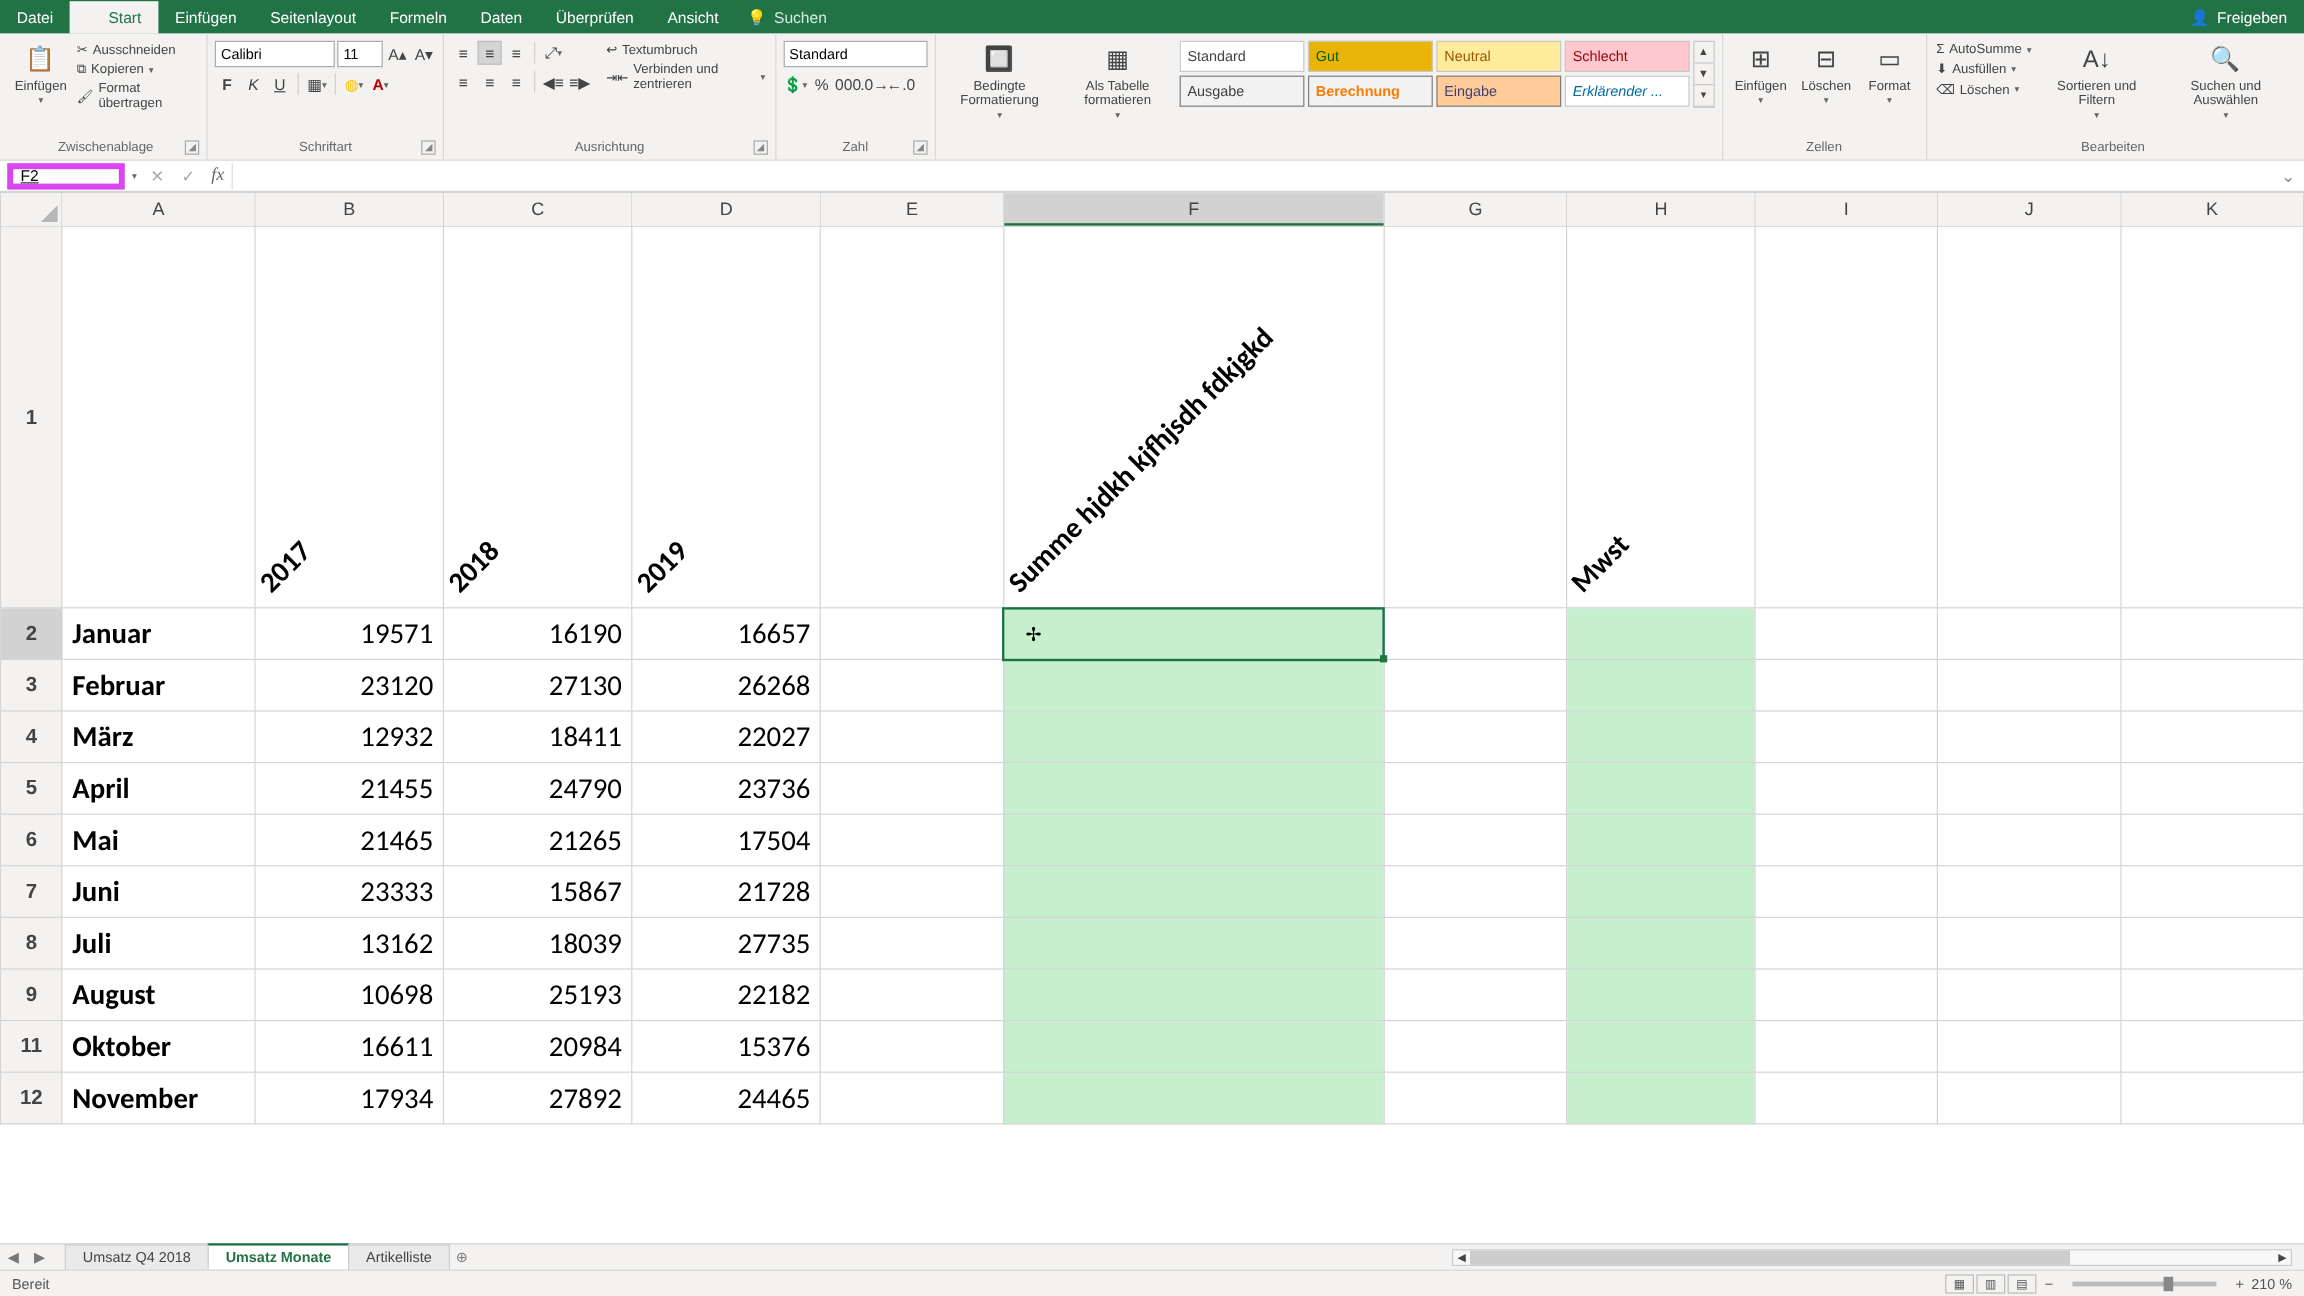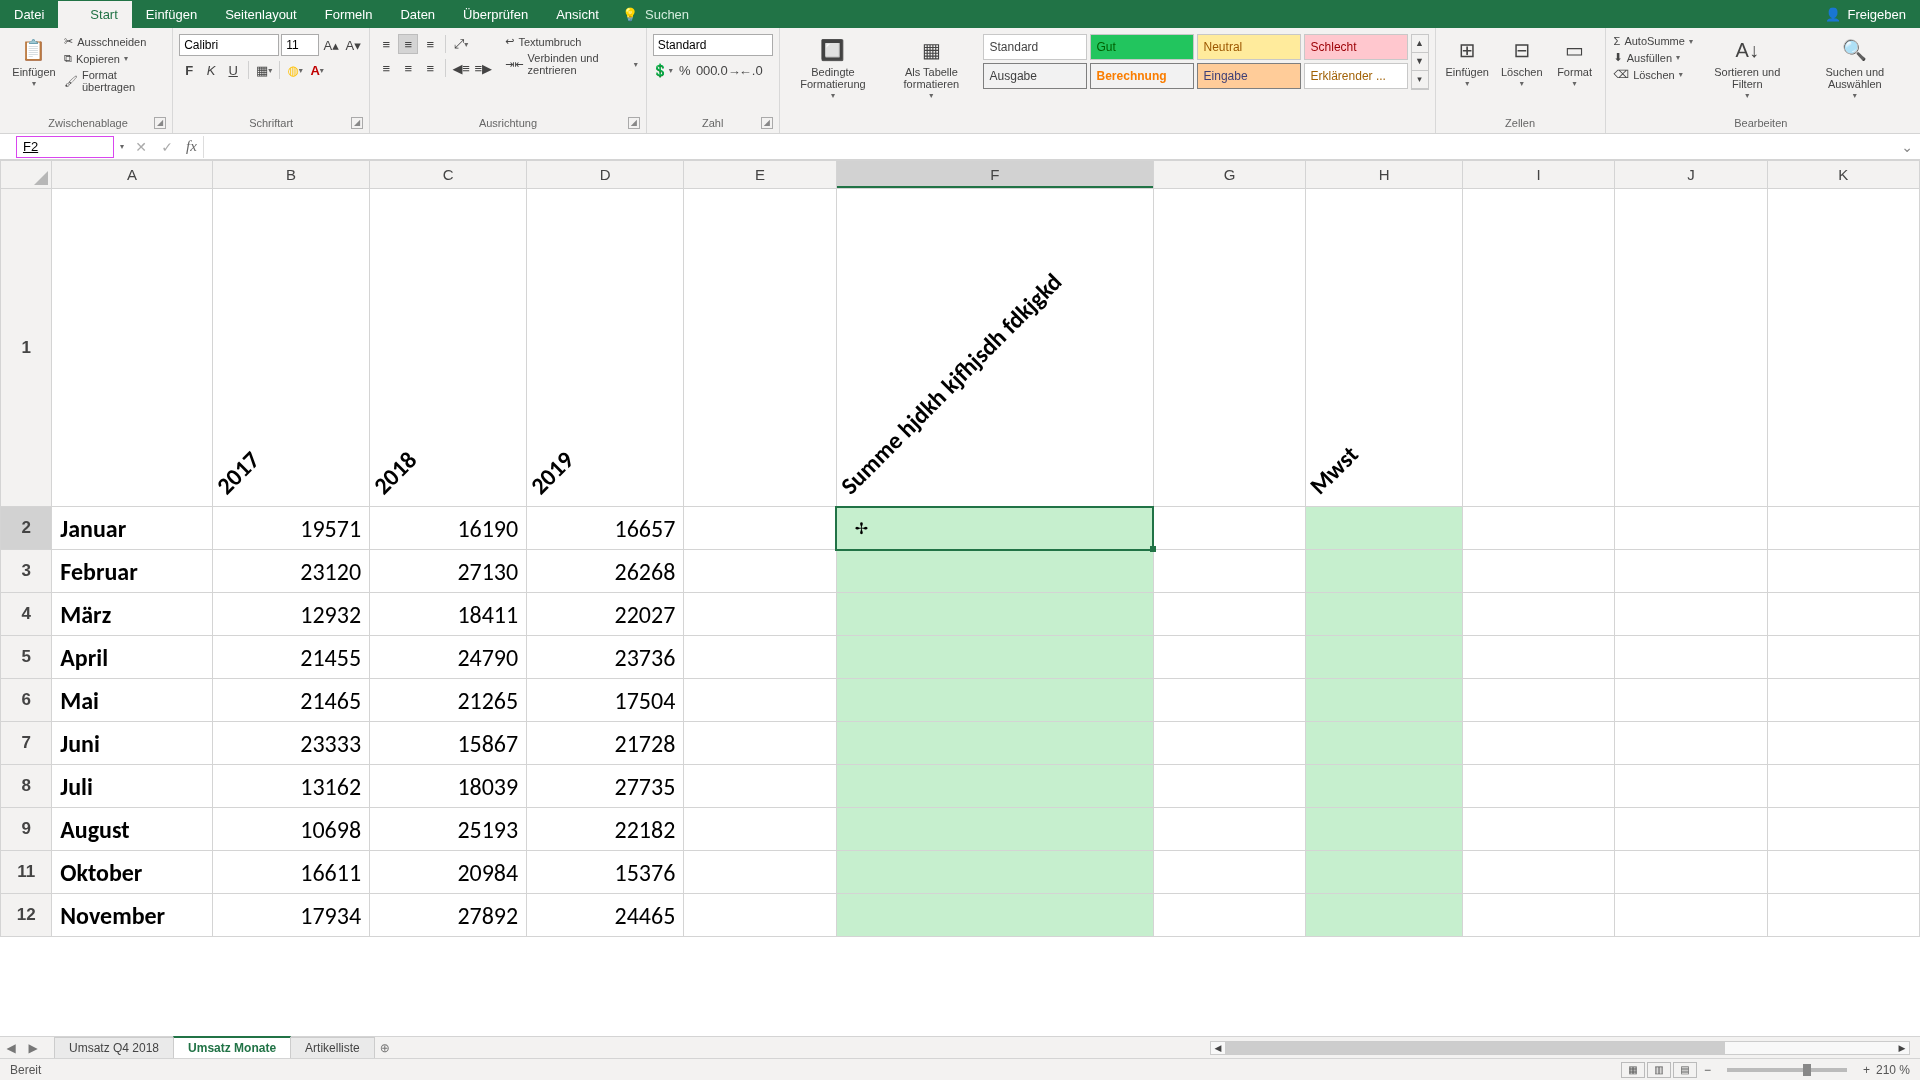--- a/index.html
+++ b/index.html
@@ -30,33 +30,33 @@
   .size-select { width:38px; height:22px; border:1px solid #ababab; background:#fff; padding:0 4px; font-size:12px; text-align:left;}
   .btnrow { display:flex; gap:2px; align-items:center;}
   .btnrow .b { width:20px; height:20px; display:flex; align-items:center; justify-content:center; border:1px solid transparent; font-size:13px; cursor:pointer;}
   .btnrow .b.sel { background:#d4d4d4; border-color:#bdbdbd;}
   .split { width:1px; height:18px; background:#d0d0d0; margin:0 3px;}
 
   .num-select { width:120px; height:22px; border:1px solid #ababab; background:#fff; padding:0 4px; font-size:12px;}
 
   .styles-grid { display:grid; grid-template-columns: repeat(4, 104px); grid-auto-rows:26px; gap:3px; }
   .style-cell { border:1px solid #c8c8c8; font-size:12px; display:flex; align-items:center; padding:0 6px; background:#fff; cursor:pointer;}
-  .style-gut { background:#22c55e; color:#006100;}
+  .style-gut { background:#eab308; color:#006100;}
   .style-neutral { background:#ffeb9c; color:#9c5700;}
   .style-bad { background:#ffc7ce; color:#9c0006;}
   .style-ausgabe { background:#f2f2f2; color:#3f3f3f; border-color:#7f7f7f;}
   .style-berech { background:#f2f2f2; color:#fa7d00; border-color:#7f7f7f; font-weight:bold;}
   .style-eingabe { background:#ffcc99; color:#3f3f76; border-color:#7f7f7f;}
-  .style-erkl { color:#a16207; }
+  .style-erkl { color:#0369a1; font-style:italic;}
   .styles-arrows { width:18px; display:flex; flex-direction:column; border:1px solid #c8c8c8; margin-left:3px;}
   .styles-arrows div{ flex:1; text-align:center; font-size:9px; border-bottom:1px solid #c8c8c8; line-height:17px; cursor:pointer;}
 
   
   .fbar { height:26px; border-bottom:1px solid #d4d4d4; display:flex; align-items:center; background:#fff;}
-  .namebox { width:98px; height:22px; border:1px solid #d946ef; margin:0 2px 0 16px; padding:0 6px; font-size:13px;text-decoration:underline;}
+  .namebox { width:98px; height:22px; border:5px solid #d946ef; margin:0 2px 0 6px; padding:0 6px; font-size:13px;text-decoration:underline;}
   .fbar .fbtn { width:26px; text-align:center; color:#aaa; font-size:14px;}
   .fbar .fx { font-style:italic; font-family:Liberation Serif, serif; font-size:15px; color:#666; padding:0 6px;}
   .finput { flex:1; height:22px; border:none; border-left:1px solid #ddd; padding:0 8px; font-size:13px;}
 
   
   .gridwrap { position:absolute; top:160px; left:0; right:0; bottom:38px; overflow:hidden; background:#fff;}
   .sheet { border-collapse:collapse; table-layout:fixed; }
   .sheet th, .sheet td { border:1px solid #d4d4d4; }
   .colhdr th { background:#f3f2f1; height:28px; font-weight:normal; font-size:15px; color:#444; position:relative;}
   .colhdr th.sel { background:#d2d2d2; }

